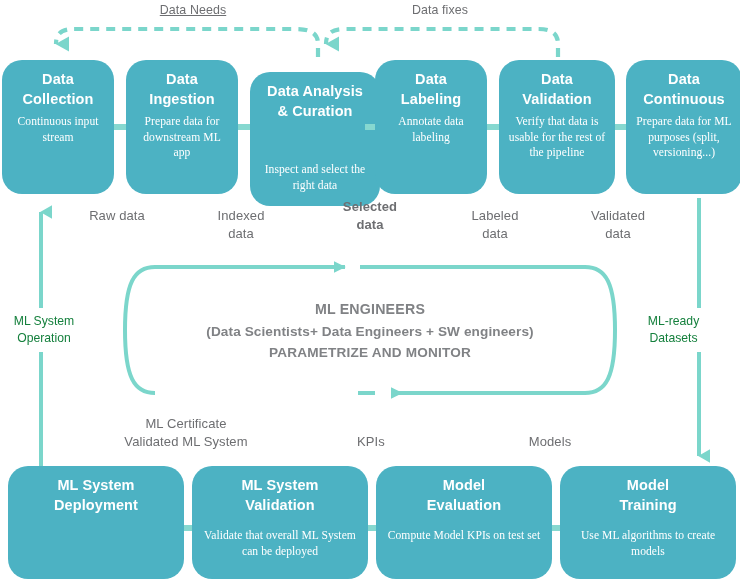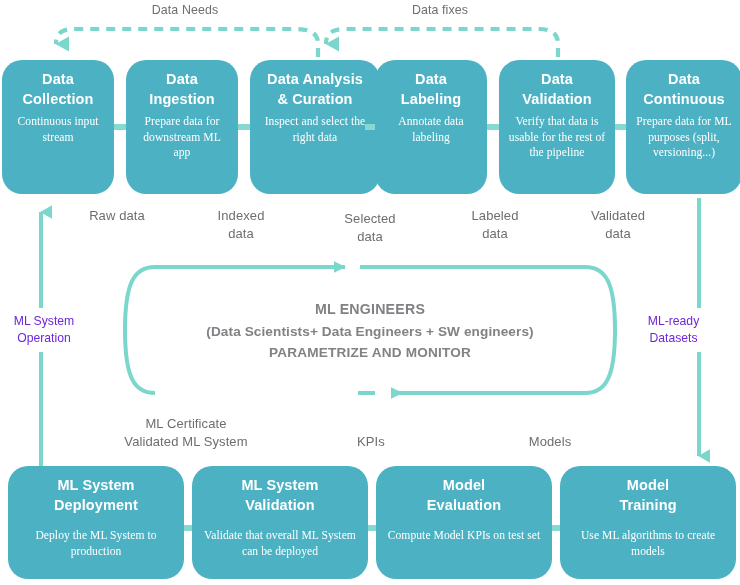--- a/index.html
+++ b/index.html
@@ -71,21 +71,21 @@
     letter-spacing: .1px;
   }
   .note.header {
     font-size: 12.4px;
   }
 
   
   .arrow-label {
     position: absolute;
     background: #ffffff;
-    color: #6d28d9;
+    color: #15803d;
     font-size: 12.2px;
     line-height: 1.4;
     text-align: center;
     padding: 5px 6px;
     box-sizing: border-box;
   }
 
   
   .loop-text {
     position: absolute;
@@ -163,40 +163,40 @@
 
       <path d="M368,267 L585,267 C606,267 615,283 615,330 C615,377 606,393 585,393 L410,393" fill="none" stroke="#7bd6cb" stroke-width="4" stroke-linecap="butt"></path>
 
       <path d="M410,393 L392,393" fill="none" stroke="#7bd6cb" stroke-width="4" stroke-linecap="butt" marker-end="url(#arrowLeft)"></path>
 
       <line x1="360" y1="267" x2="378" y2="267" stroke="#7bd6cb" stroke-width="4"></line>
       <line x1="358" y1="393" x2="375" y2="393" stroke="#7bd6cb" stroke-width="4"></line>
     </g>
   </svg>
 
-  <div class="note header" style="left:120px; top:2px; width:130px;">Data Needs</div>
+  <div class="note header" style="left:128px; top:2px; width:130px;text-decoration:underline;">Data Needs</div>
   <div class="note header" style="left:380px; top:2px; width:120px;">Data fixes</div>
 
   <div class="stage row-top" style="left:2px; top:60px; width:112px; height:134px;">
     <div class="title">
       <span>Data</span><br>
       <span>Collection</span>
     </div>
     <div class="desc">Continuous input stream</div>
   </div>
 
   <div class="stage row-top" style="left:126px; top:60px; width:112px; height:134px;">
     <div class="title">
       <span>Data</span><br>
       <span>Ingestion</span>
     </div>
     <div class="desc">Prepare data for downstream ML app</div>
   </div>
 
-  <div class="stage row-top" style="left:250px; top:60px; width:130px; height:134px;">
+  <div class="stage row-top" style="left:250px; top:72px; width:130px; height:134px;gap:36px;">
     <div class="title">
       <span>Data Analysis</span><br>
       <span>&amp; Curation</span>
     </div>
     <div class="desc">Inspect and select the right data</div>
   </div>
 
   <div class="stage row-top" style="left:375px; top:60px; width:112px; height:134px;">
     <div class="title">
       <span>Data</span><br>
@@ -222,21 +222,21 @@
   </div>
 
   <div class="nub" style="left:114px; top:124px; width:12px;"></div>
   <div class="nub" style="left:238px; top:124px; width:12px;"></div>
   <div class="nub" style="left:365px; top:124px; width:10px;"></div>
   <div class="nub" style="left:487px; top:124px; width:12px;"></div>
   <div class="nub" style="left:615px; top:124px; width:11px;"></div>
 
   <div class="note" style="left:82px; top:207px; width:70px;">Raw data</div>
   <div class="note" style="left:205px; top:207px; width:72px;">Indexed data</div>
-  <div class="note" style="left:334px; top:210px; width:72px;">Selected data</div>
+  <div class="note" style="left:334px; top:198px; width:72px;font-weight:bold;">Selected data</div>
   <div class="note" style="left:460px; top:207px; width:70px;">Labeled data</div>
   <div class="note" style="left:581px; top:207px; width:74px;">Validated data</div>
 
   <div class="loop-text" style="top:298px;">
     <div class="l1">ML ENGINEERS</div>
     <div class="l2">(Data Scientists+ Data Engineers + SW engineers)</div>
     <div class="l3">PARAMETRIZE AND MONITOR</div>
   </div>
 
   <div class="arrow-label" style="left:0px; top:308px; width:88px;">
@@ -249,21 +249,20 @@
   <div class="note" style="left:122px; top:415px; width:128px;">ML Certificate</div>
   <div class="note" style="left:107px; top:433px; width:158px;">Validated ML System</div>
   <div class="note" style="left:338px; top:433px; width:66px;">KPIs</div>
   <div class="note" style="left:515px; top:433px; width:70px;">Models</div>
 
   <div class="stage row-bottom" style="left:8px; top:466px; width:176px; height:113px;">
     <div class="title">
       <span>ML System</span><br>
       <span>Deployment</span>
     </div>
-    <div class="desc">Deploy the ML System to production</div>
   </div>
 
   <div class="stage row-bottom" style="left:192px; top:466px; width:176px; height:113px;">
     <div class="title">
       <span>ML System</span><br>
       <span>Validation</span>
     </div>
     <div class="desc">Validate that overall ML System can be deployed</div>
   </div>
 

